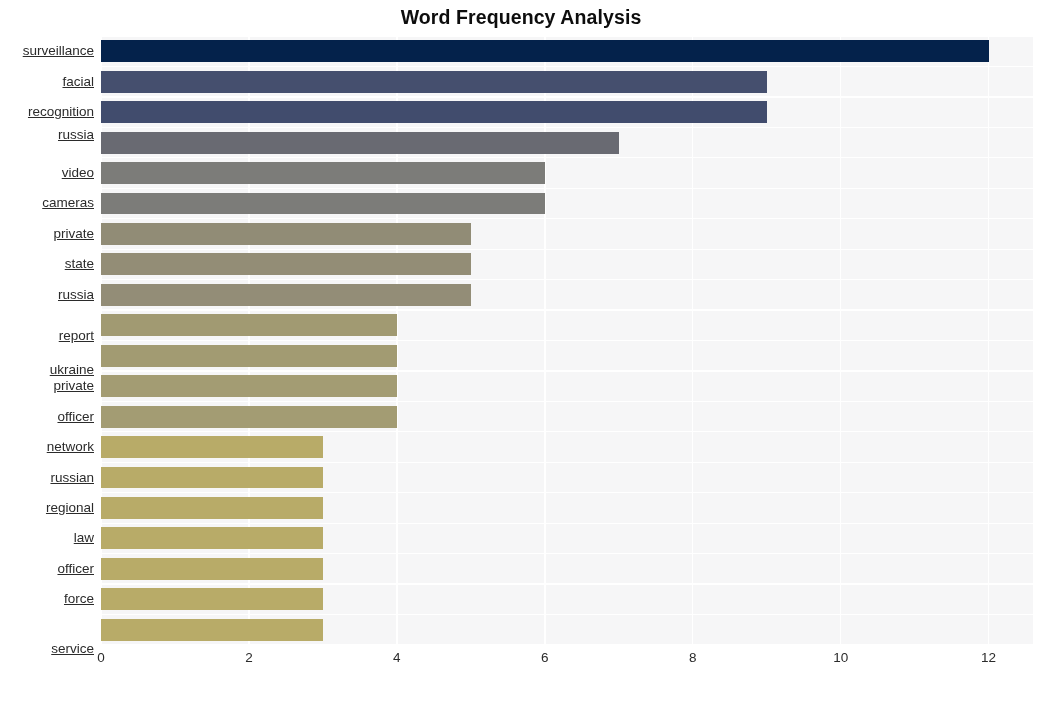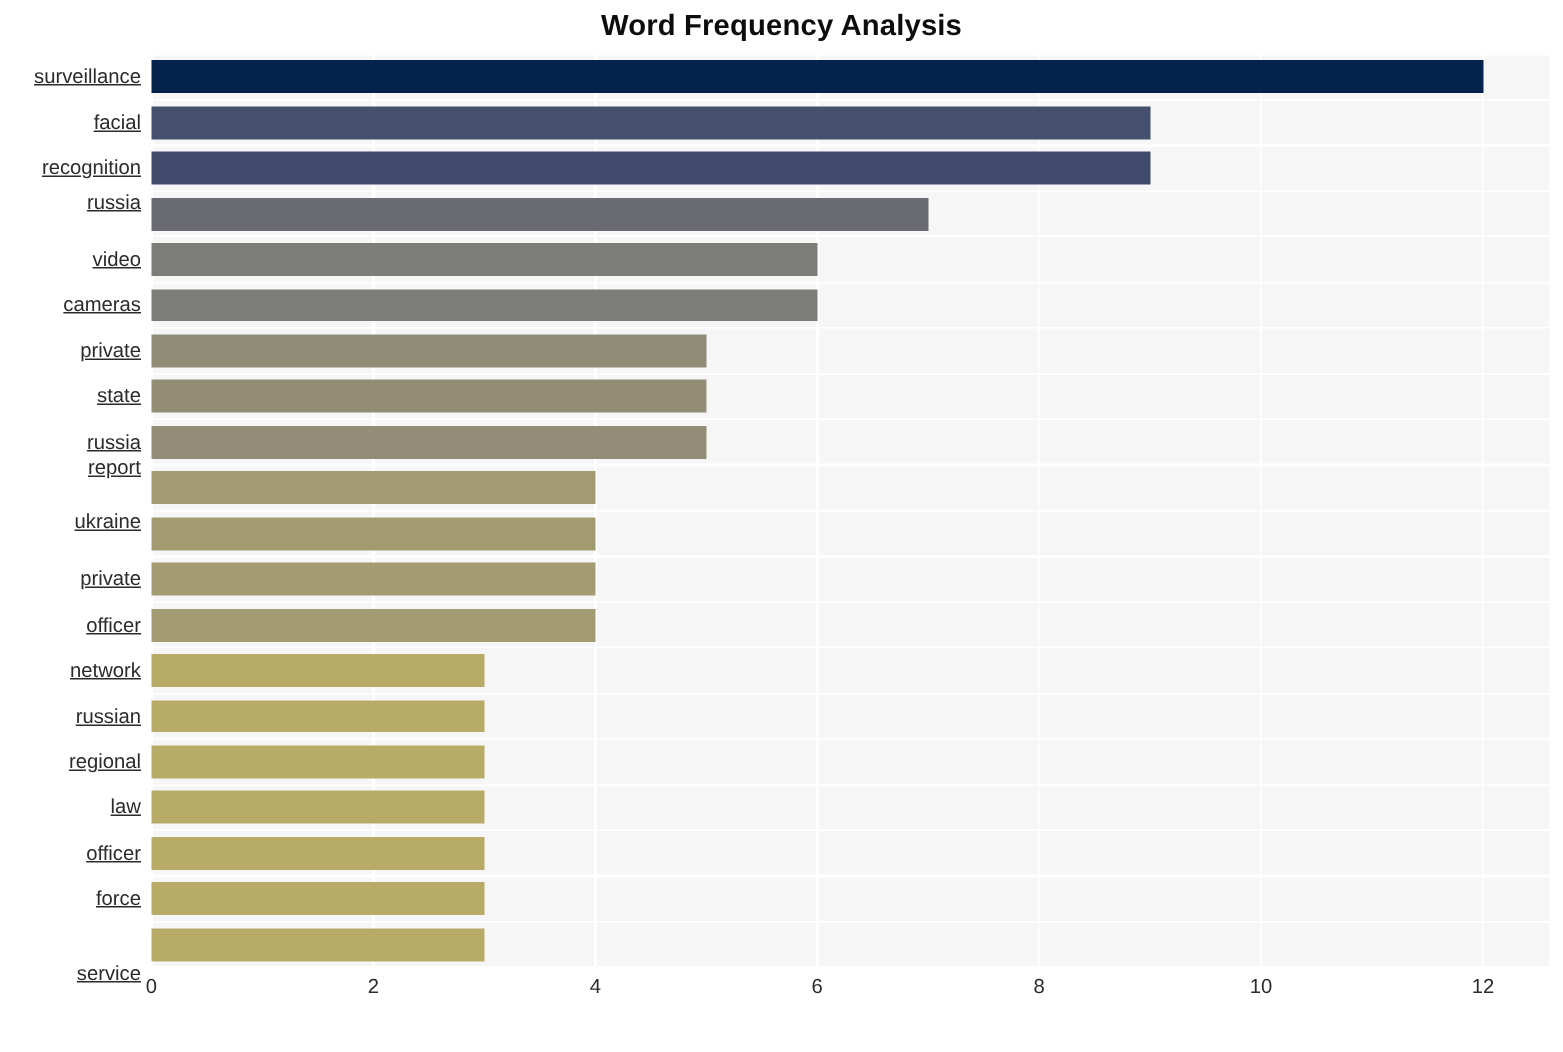--- a/index.html
+++ b/index.html
@@ -182,22 +182,22 @@
   <div id="y-labels">
       <div class="y-tick-label" style="top: 8.225px;">surveillance</div>
       <div class="y-tick-label" style="top: 38.675px;">facial</div>
       <div class="y-tick-label" style="top: 69.125px;">recognition</div>
       <div class="y-tick-label" style="top: 92px;">russia</div>
       <div class="y-tick-label" style="top: 130.025px;">video</div>
       <div class="y-tick-label" style="top: 160.475px; margin-left: 37px;">cameras</div>
       <div class="y-tick-label" style="top: 190.925px;">private</div>
       <div class="y-tick-label" style="top: 221.375px;">state</div>
       <div class="y-tick-label" style="top: 251.825px;">russia</div>
-      <div class="y-tick-label" style="top: 269px; padding-left: 20px;">report</div>
-      <div class="y-tick-label" style="top: 305px;">ukraine</div>
+      <div class="y-tick-label" style="top: 293px; padding-left: 20px;">report</div>
+      <div class="y-tick-label" style="top: 327px;">ukraine</div>
       <div class="y-tick-label" style="top: 343.175px;">private</div>
       <div class="y-tick-label" style="top: 373.625px;">officer</div>
       <div class="y-tick-label" style="top: 404.075px;">network</div>
       <div class="y-tick-label" style="top: 434.525px;">russian</div>
       <div class="y-tick-label" style="top: 464.975px;">regional</div>
       <div class="y-tick-label" style="top: 495.425px;">law</div>
       <div class="y-tick-label" style="top: 525.875px;">officer</div>
       <div class="y-tick-label" style="top: 556.325px;">force</div>
       <div class="y-tick-label" style="top: 606px; margin-left: 15px;">service</div>
     </div>

